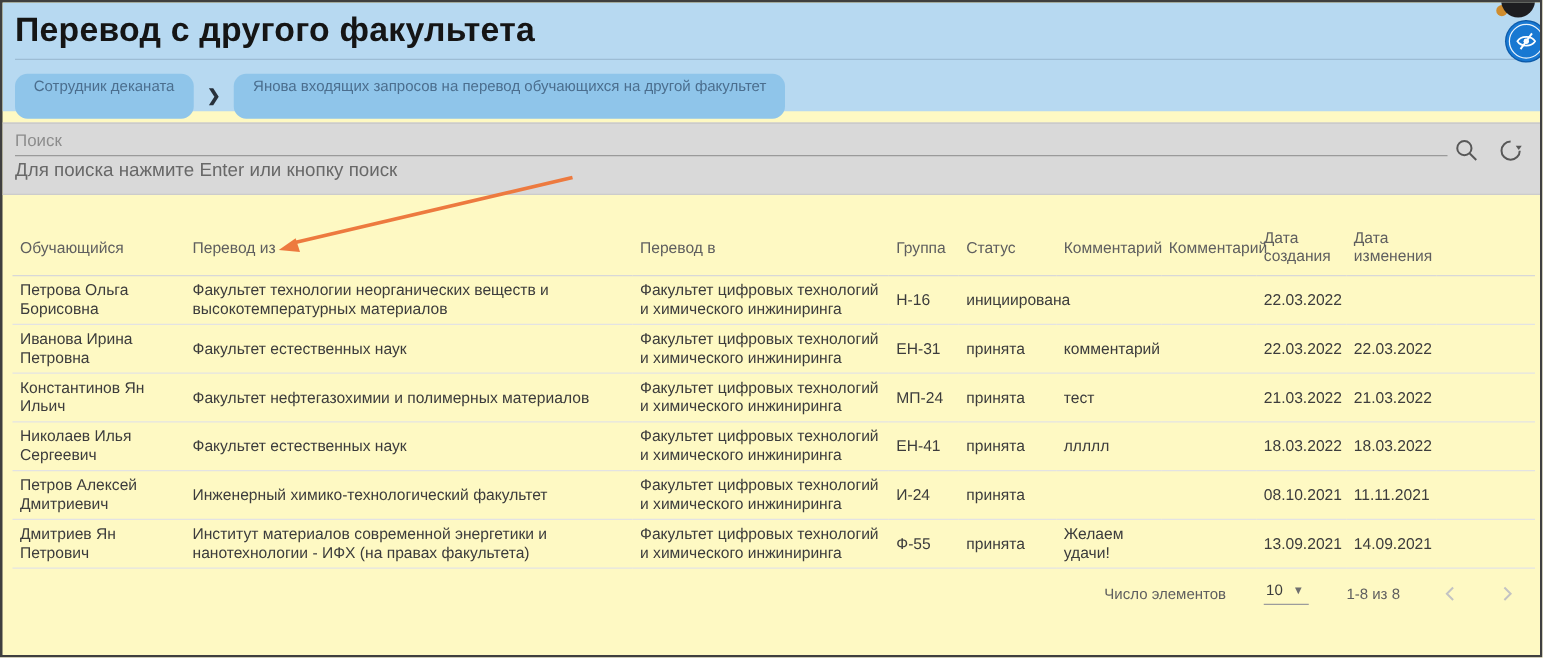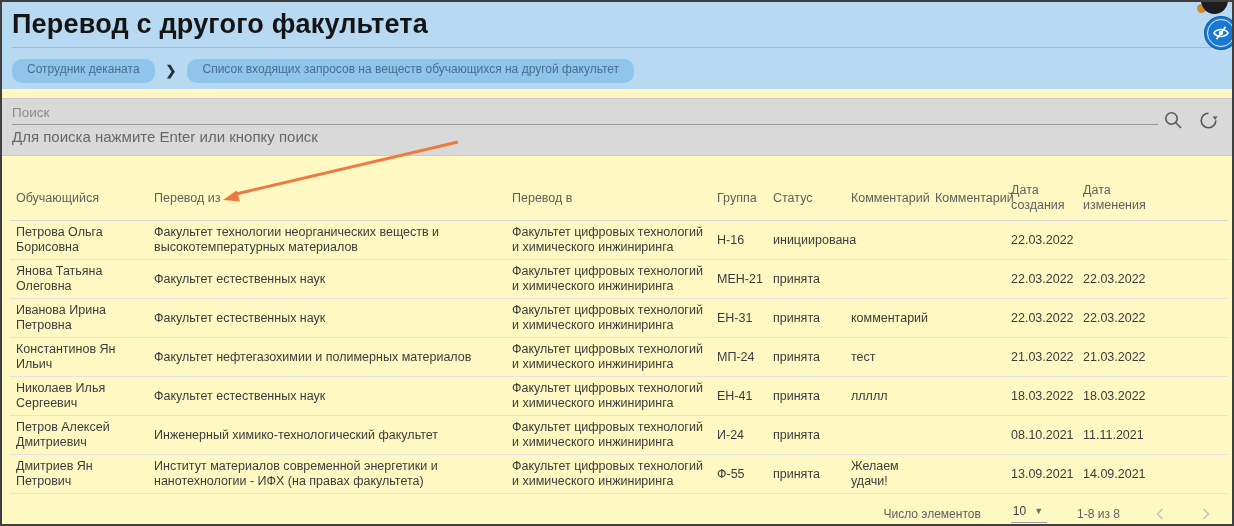--- a/index.html
+++ b/index.html
@@ -10,21 +10,21 @@
     border: 2px solid #3f3f3f; background: #fef9c3; overflow: hidden;
   }
   
   .header { background:#b7d9f1; height:87px; padding:7px 10px 0 10px; }
   .title {
     font-size:27px; font-weight:700; color:#151515; letter-spacing:.2px;
     padding-bottom:7px; border-bottom:1px solid rgba(100,125,150,.30);
   }
   .crumbs { display:flex; align-items:center; gap:11px; margin-top:11px; }
   .chip {
-    background:#8fc5ea; color:#4b6e8e; font-size:12px; height:24px; line-height:20px;
+    background:#8fc5ea; color:#4b6e8e; font-size:12px; height:36px; line-height:20px;
     padding:0 15px; border-radius:10px; white-space:nowrap;
   }
   .crumb-sep { color:#27313c; font-weight:900; font-size:13px; line-height:20px; }
   
   .orange-dot { position:absolute; left:1195px; top:2px; width:9px; height:9px; border-radius:50%; background:#cf8c2e; z-index:5; }
   .black-circle { position:absolute; left:1199px; top:-15px; width:27px; height:27px; border-radius:50%; background:#1d1d20; z-index:6; }
   .eye-btn {
     position:absolute; left:1203px; top:15px; width:32px; height:32px; border-radius:50%;
     background:#1878d2; z-index:7; display:flex; align-items:center; justify-content:center;
     box-shadow:0 0 0 1px #0d5aa8; cursor:pointer;
@@ -67,21 +67,21 @@
 </head>
 <body>
 
 <div class="page">
 
   <div class="header">
     <div class="title">Перевод с другого факультета</div>
     <div class="crumbs">
       <span class="chip">Сотрудник деканата</span>
       <span class="crumb-sep">❯</span>
-      <span class="chip">Список входящих запросов на веществ обучающихся на другой факультет</span>
+      <span class="chip">Янова входящих запросов на перевод обучающихся на другой факультет</span>
     </div>
   </div>
 
   <div class="orange-dot"></div>
   <div class="black-circle"></div>
   <div class="eye-btn">
     <span class="ring"></span>
     <svg width="20" height="20" viewBox="0 0 24 24">
       <path d="M3.5 12 C7 6.5, 17 6.5, 20.5 12 C17 17.5, 7 17.5, 3.5 12 Z" fill="none" stroke="#ffffff" stroke-width="1.7"></path>
       <circle cx="12" cy="12" r="2.6" fill="#ffffff"></circle>
@@ -142,32 +142,20 @@
           <td class="c2">Факультет цифровых технологий и химического инжиниринга</td>
           <td class="c3">Н-16</td>
           <td class="c4">инициирована</td>
           <td class="c5"></td>
           <td class="c6"></td>
           <td class="c7">22.03.2022</td>
           <td class="c8"></td>
           <td></td>
         </tr>
         <tr>
-          <td class="c0">Янова Татьяна Олеговна</td>
-          <td class="c1">Факультет естественных наук</td>
-          <td class="c2">Факультет цифровых технологий и химического инжиниринга</td>
-          <td class="c3">МЕН-21</td>
-          <td class="c4">принята</td>
-          <td class="c5"></td>
-          <td class="c6"></td>
-          <td class="c7">22.03.2022</td>
-          <td class="c8">22.03.2022</td>
-          <td></td>
-        </tr>
-        <tr>
           <td class="c0">Иванова Ирина Петровна</td>
           <td class="c1">Факультет естественных наук</td>
           <td class="c2">Факультет цифровых технологий и химического инжиниринга</td>
           <td class="c3">ЕН-31</td>
           <td class="c4">принята</td>
           <td class="c5">комментарий</td>
           <td class="c6"></td>
           <td class="c7">22.03.2022</td>
           <td class="c8">22.03.2022</td>
           <td></td>

